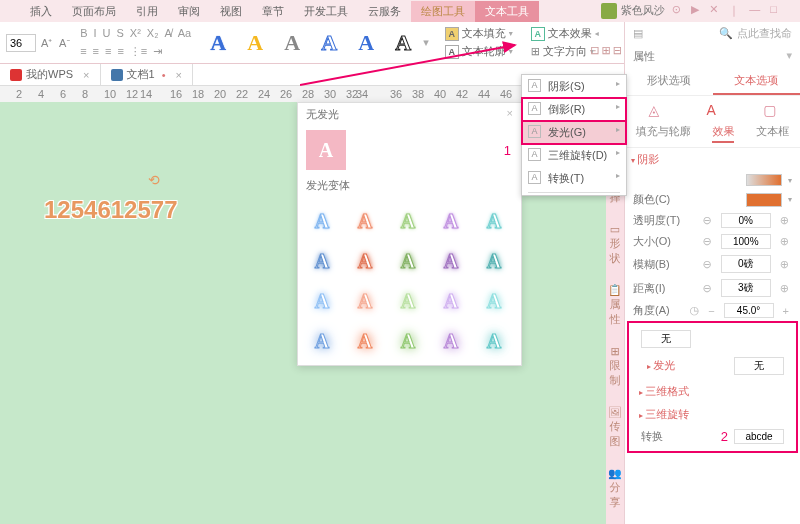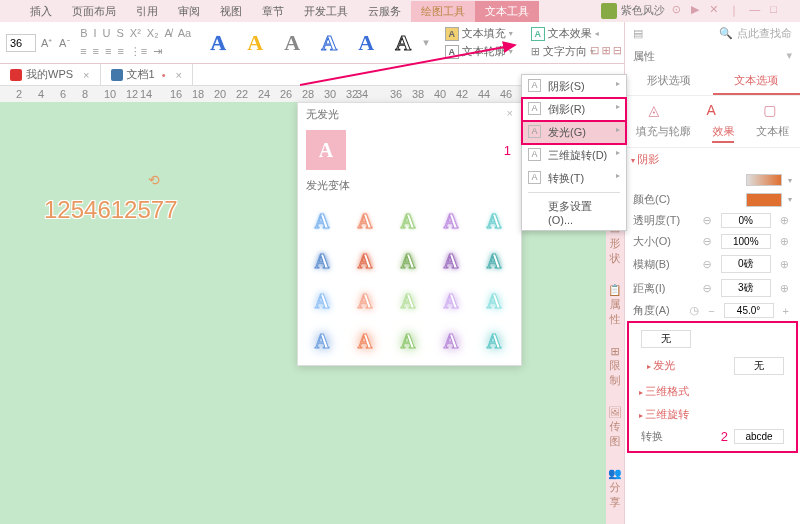--- a/index.html
+++ b/index.html
@@ -22,21 +22,21 @@
 .txctrl{display:flex;flex-direction:column;gap:1px;margin-left:4px}
 .txline{display:flex;align-items:center;gap:3px;color:#666;padding:1px 4px}
 .txline .smA{width:14px;height:14px;display:flex;align-items:center;justify-content:center;border:1px solid #aaa;font-size:9px;font-weight:bold}
 .doc-tabs{height:22px;display:flex;align-items:center;border-bottom:1px solid #ddd}
 .doc-tabs .dt{padding:3px 10px;border-right:1px solid #ddd;display:flex;align-items:center;gap:4px;color:#666}
 .doc-tabs .wico{width:12px;height:12px;background:#d33;border-radius:2px}
 .doc-tabs .close{color:#aaa;margin-left:6px}
 .ruler{height:16px;background:#f3f3f3;display:flex;align-items:center;font-size:8px;color:#888;position:relative;overflow:hidden}
 .ruler span{position:absolute}
 .canvas-area{position:absolute;left:0;top:102px;right:194px;bottom:0;background:#c6e8ca}
-.wordart{position:absolute;left:44px;top:94px;font-size:24px;font-weight:normal;color:#e89860;text-shadow:1px 1px 0 #fff,-1px -1px 0 #fff,1px -1px 0 #fff,-1px 1px 0 #fff}
+.wordart{position:absolute;left:44px;top:94px;font-size:24px;font-weight:bold;color:#e89860;text-shadow:1px 1px 0 #fff,-1px -1px 0 #fff,1px -1px 0 #fff,-1px 1px 0 #fff}
 .sel-handle{position:absolute;left:148px;top:70px;width:10px;height:10px}
 .sel-handle::before{content:"⟲";color:#e89860;font-size:14px}
 .glow-panel{position:absolute;left:297px;top:102px;width:225px;background:#fff;border:1px solid #ddd;box-shadow:0 2px 8px rgba(0,0,0,.15)}
 .glow-panel .hdr{padding:4px 8px;color:#777;display:flex;justify-content:space-between}
 .glow-panel .noneA{width:40px;height:40px;margin:4px 8px;background:#f4b8c4;display:flex;align-items:center;justify-content:center;font-size:20px;font-weight:bold;color:#fff;font-family:"Times New Roman"}
 .glow-grid{display:grid;grid-template-columns:repeat(5,1fr);gap:4px;padding:6px}
 .glowA{width:36px;height:36px;display:flex;align-items:center;justify-content:center;font-size:20px;font-weight:bold;font-family:"Times New Roman"}
 .ann1{color:#e06;position:absolute;font-size:13px}
 .submenu{position:absolute;left:521px;top:74px;width:106px;background:#fff;border:1px solid #ccc;box-shadow:0 2px 6px rgba(0,0,0,.2);z-index:5}
 .submenu .mi{padding:4px 10px 4px 26px;color:#555;position:relative}
@@ -244,21 +244,20 @@
     </div>
 </div>
 
 <div class="submenu">
   <div class="mi">阴影(S)</div>
   <div class="mi boxed">倒影(R)</div>
   <div class="mi hl boxed">发光(G)</div>
   <div class="mi">三维旋转(D)</div>
   <div class="mi">转换(T)</div>
   <hr>
-  <div class="mi sep noar">更多设置(O)...</div>
 </div>
 
 <div class="sidebar">
   <div class="sbi"><div>⬚</div><span>选择</span></div>
   <div class="sbi"><div>▭</div><span>形状</span></div>
   <div class="sbi"><div>📋</div><span>属性</span></div>
   <div class="sbi"><div>⊞</div><span>限制</span></div>
   <div class="sbi"><div>🖼</div><span>传图</span></div>
   <div class="sbi"><div>👥</div><span>分享</span></div>
 

